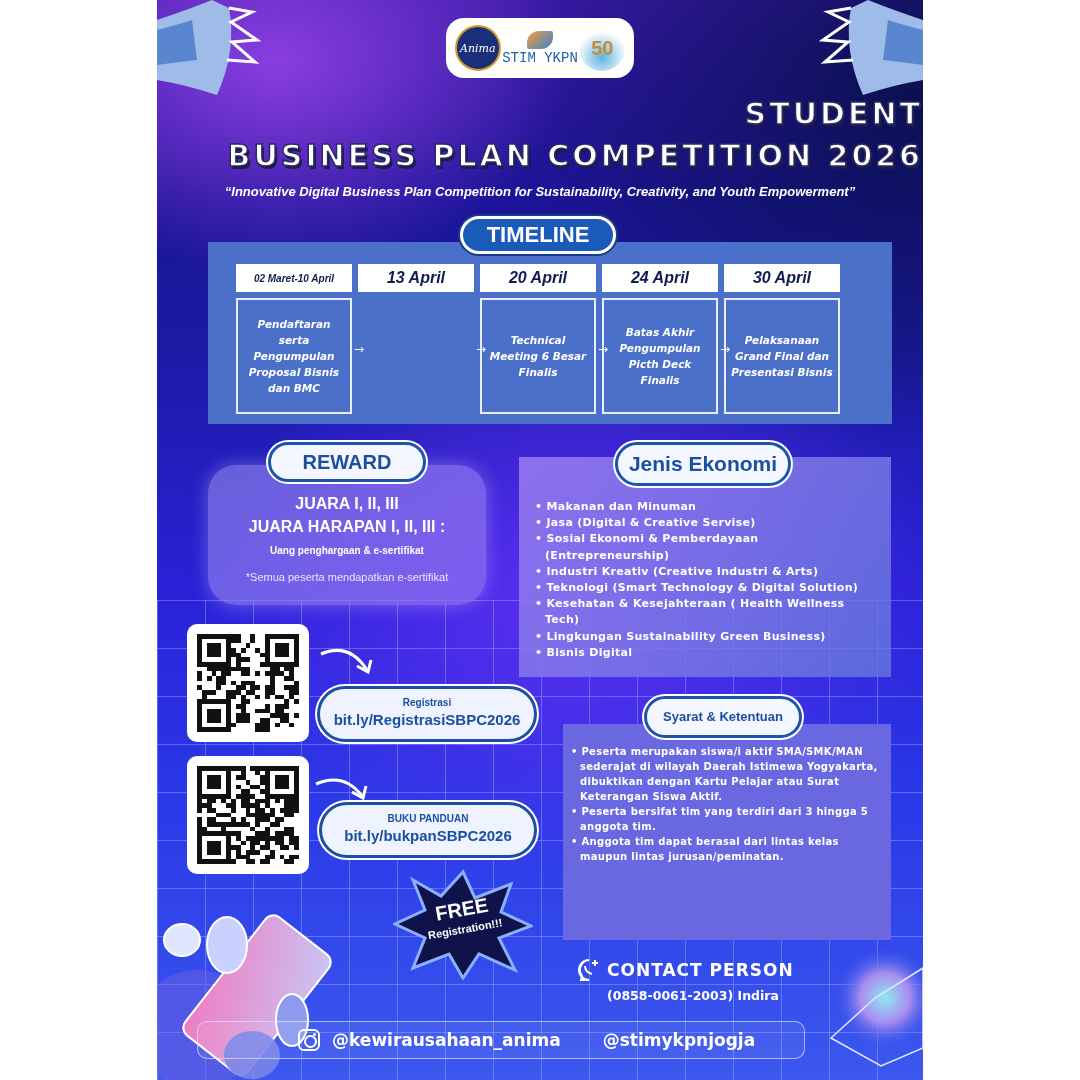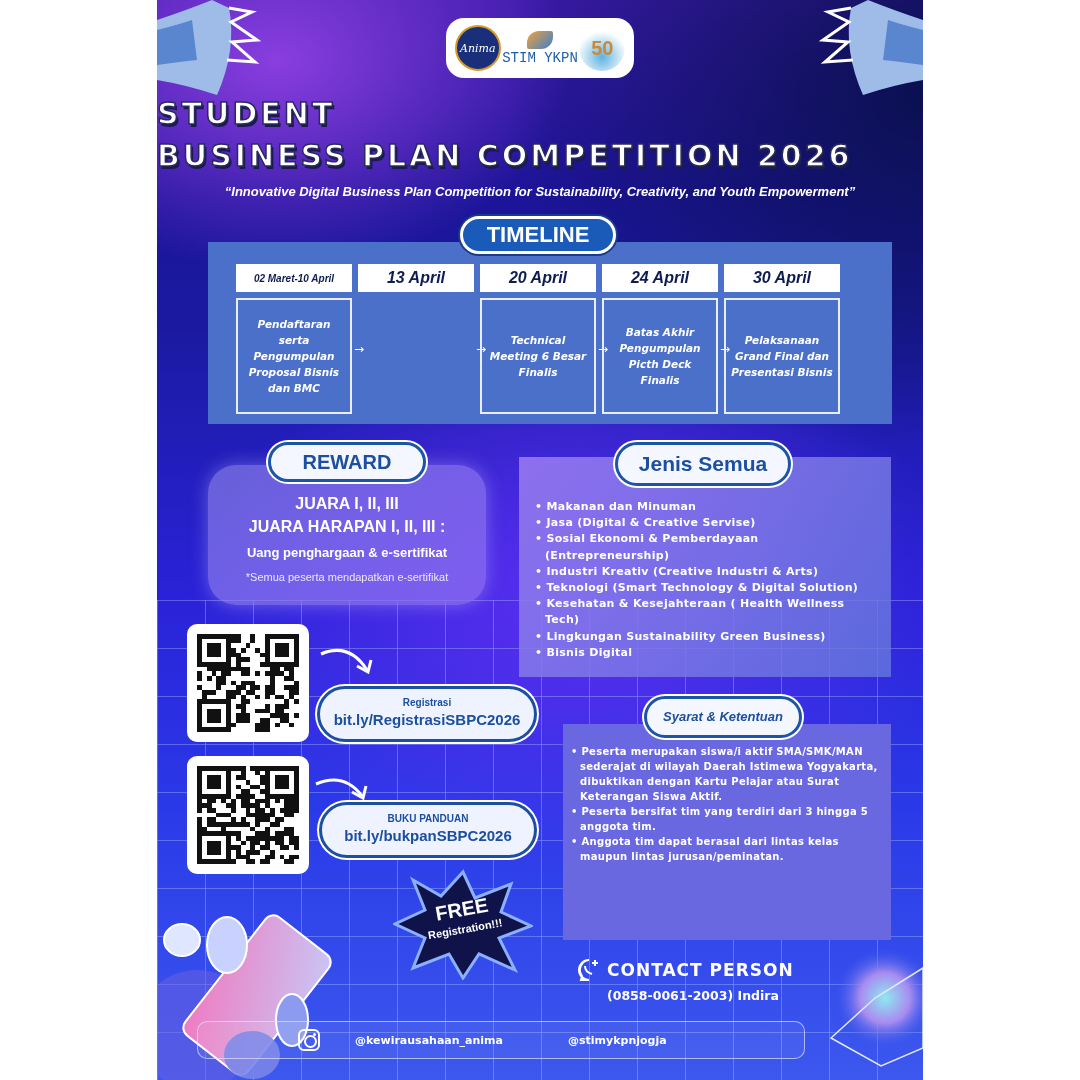--- a/index.html
+++ b/index.html
@@ -36,21 +36,21 @@
     position: absolute; left: 289px; top: 18px; width: 188px; height: 60px;
     background: #ffffff; border-radius: 18px; display: flex; align-items: center; justify-content: space-around; padding: 0 8px;
   }
   .logo-anima { width: 46px; height: 46px; border-radius: 50%; background: #1a2f7a; border: 2px solid #d59a2a; display:flex; align-items:center; justify-content:center; color:#fff; font-family: "DejaVu Serif", serif; font-style: italic; font-size: 11px; }
   .logo-stim { display:flex; flex-direction:column; align-items:center; color:#1f5fa8; font-family: Liberation Mono, monospace; font-size: 20px; font-weight: 400; line-height: 1; }
   .logo-stim .wing { width: 26px; height: 18px; background: linear-gradient(135deg, #f2a23a 0%, #3a7fd0 100%); border-radius: 12px 2px 12px 2px; margin-bottom: 2px; }
   .logo-50 { width: 46px; height: 46px; border-radius: 50%; background: radial-gradient(circle at 50% 70%, #5fb3e0 0%, #fff 65%); display:flex; align-items:center; justify-content:center; color:#c98a3a; font-weight:700; font-size: 20px; font-family: "Liberation Sans", sans-serif; }
 
   
   .title-line1, .title-line2 {
-    position: absolute; left: 0; width: 766px; text-align: left; color: #ffffff;
+    position: absolute; left: 0; width: 766px; text-align: right; color: #ffffff;
     font-family: "DejaVu Sans", sans-serif; font-weight: 700; letter-spacing: 3px;
     -webkit-text-stroke: 1.5px #2a2a60;
     text-shadow: 2px 3px 0 #1b1b4d;
   }
   .title-line1 { top: 96px; font-size: 30px; }
   .title-line2 { top: 138px; font-size: 30px; }
   .tagline {
     position: absolute; top: 184px; left: 0; width: 766px; text-align: center; color: #ffffff;
     font-family: "Liberation Sans", sans-serif; font-weight: 700; font-style: italic; font-size: 13px;
   }
@@ -73,21 +73,21 @@
 
   
   .reward-card {
     position: absolute; left: 51px; top: 465px; width: 278px; height: 140px; border-radius: 28px;
     background: linear-gradient(135deg, rgba(160,150,240,0.55), rgba(140,110,240,0.75));
     box-shadow: 0 0 18px rgba(200,190,255,0.4);
     color: #ffffff; text-align: center; font-family: "Liberation Sans", sans-serif;
   }
   .reward-line1 { position:absolute; top: 30px; width:100%; font-size: 16px; font-weight: 700; }
   .reward-line2 { position:absolute; top: 53px; width:100%; font-size: 16px; font-weight: 700; }
-  .reward-line3 { position:absolute; top: 80px; width:100%; font-size: 13px; font-weight: 700; }
+  .reward-line3 { position:absolute; top: 80px; width:100%; font-size: 10px; font-weight: 700; }
   .reward-note { position:absolute; top: 106px; width:100%; font-size: 11px; font-weight: 400; color: #eae6ff; }
 
   
   .jenis-card {
     position: absolute; left: 362px; top: 457px; width: 372px; height: 220px;
     background: linear-gradient(135deg, rgba(150,120,240,0.9), rgba(100,120,220,0.8));
   }
   .bullet-list { list-style: none; position: absolute; top: 42px; left: 16px; right: 10px; color:#ffffff; font-family: "DejaVu Sans", sans-serif; font-weight: 700; font-size: 11px; line-height: 16.2px; letter-spacing: 0.3px; }
   .bullet-list li { padding-left: 10px; text-indent: -10px; }
   .bullet-list li::before { content: "• "; }
@@ -127,21 +127,21 @@
 
   
   .orb { position: absolute; left: 668px; top: 938px; width: 98px; height: 130px; }
 
   
   .contact-title { position: absolute; left: 420px; top: 958px; color:#ffffff; font-family: "DejaVu Sans", sans-serif; font-weight: 700; font-size: 17px; letter-spacing: 1px; display:flex; align-items:center; gap: 6px; }
   .contact-phone { position: absolute; left: 450px; top: 988px; color:#ffffff; font-family: "DejaVu Sans", sans-serif; font-weight: 700; font-size: 12.5px; }
 
   .social-bar {
     position: absolute; left: 40px; top: 1021px; width: 608px; height: 38px; border: 1.5px solid rgba(220,225,255,0.7); border-radius: 10px;
-    background: rgba(255,255,255,0.06); display:flex; align-items:center; color:#ffffff; font-family: "DejaVu Sans", sans-serif; font-weight: 700; font-size: 11px; gap: 23px;
+    background: rgba(255,255,255,0.06); display:flex; align-items:center; color:#ffffff; font-family: "DejaVu Sans", sans-serif; font-weight: 700; font-size: 17px;
   }
   .social-bar .ig { margin-left: 100px; width: 22px; height: 22px; border: 2.5px solid #fff; border-radius: 6px; position: relative; }
   .social-bar .ig::before { content:""; position:absolute; left:4px; top:4px; width:9px; height:9px; border:2px solid #fff; border-radius:50%; }
   .social-bar .ig::after { content:""; position:absolute; right:2px; top:2px; width:3px; height:3px; background:#fff; border-radius:50%; }
   .social-bar .h1 { margin-left: 12px; }
   .social-bar .h2 { margin-left: 42px; }
 </style>
 </head>
 <body>
 
@@ -212,21 +212,21 @@
       <li>Makanan dan Minuman</li>
       <li>Jasa (Digital &amp; Creative Servise)</li>
       <li>Sosial Ekonomi &amp; Pemberdayaan (Entrepreneurship)</li>
       <li>Industri Kreativ (Creative Industri &amp; Arts)</li>
       <li>Teknologi (Smart Technology &amp; Digital Solution)</li>
       <li>Kesehatan &amp; Kesejahteraan ( Health Wellness Tech)</li>
       <li>Lingkungan Sustainability Green Business)</li>
       <li>Bisnis Digital</li>
     </ul>
   </div>
-  <div class="pill" style="left:458px; top:442px; width:176px; height:44px; font-size:21px; line-height:38px;">Jenis Semua</div>
+  <div class="pill" style="left:458px; top:442px; width:176px; height:44px; font-size:21px; line-height:38px;">Jenis Ekonomi</div>
 
   <div class="qr-box" style="left:30px; top:624px;">
     <div class="qr-grid" id="qr1">
         <span></span>
         <span></span>
         <span></span>
         <span></span>
         <span></span>
         <span></span>
         <span></span>
@@ -1130,21 +1130,21 @@
     <div class="l2">bit.ly/bukpanSBPC2026</div>
   </div>
 
   <div class="syarat-card">
     <ul class="syarat-list">
       <li>Peserta merupakan siswa/i aktif SMA/SMK/MAN sederajat di wilayah Daerah Istimewa Yogyakarta, dibuktikan dengan Kartu Pelajar atau Surat Keterangan Siswa Aktif.</li>
       <li>Peserta bersifat tim yang terdiri dari 3 hingga 5 anggota tim.</li>
       <li>Anggota tim dapat berasal dari lintas kelas maupun lintas jurusan/peminatan.</li>
     </ul>
   </div>
-  <div class="pill" style="left:487px; top:696px; width:158px; height:42px; font-size:13px; line-height:36px;font-style:italic;">Syarat &amp; Ketentuan</div>
+  <div class="pill" style="left:487px; top:696px; width:158px; height:42px; font-size:13px; line-height:36px;">Syarat &amp; Ketentuan</div>
 
   <svg class="phone-illus" viewBox="0 0 230 190">
     <defs>
       <linearGradient id="ph" x1="0" y1="1" x2="1" y2="0">
         <stop offset="0" stop-color="#f07ac0"></stop>
         <stop offset="1" stop-color="#c8c6f5"></stop>
       </linearGradient>
     </defs>
     <circle cx="40" cy="140" r="60" fill="#6b5fe0" opacity="0.5"></circle>
     <rect x="60" y="30" width="80" height="150" rx="10" transform="rotate(38 100 105)" fill="url(#ph)" stroke="#ffffff" stroke-width="2"></rect>

